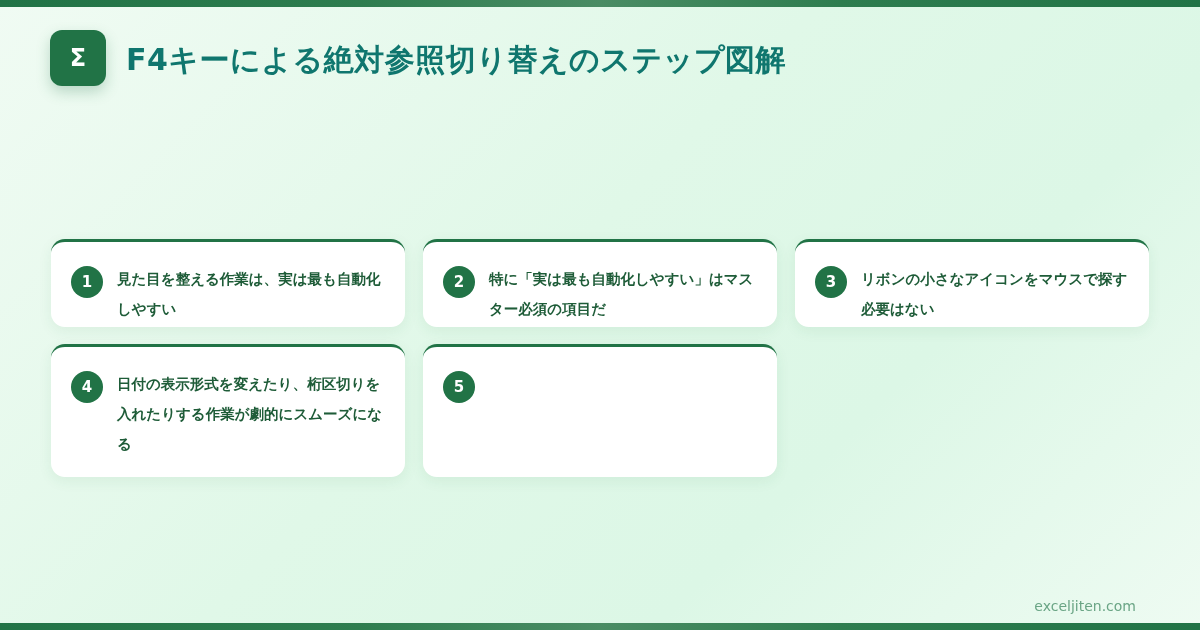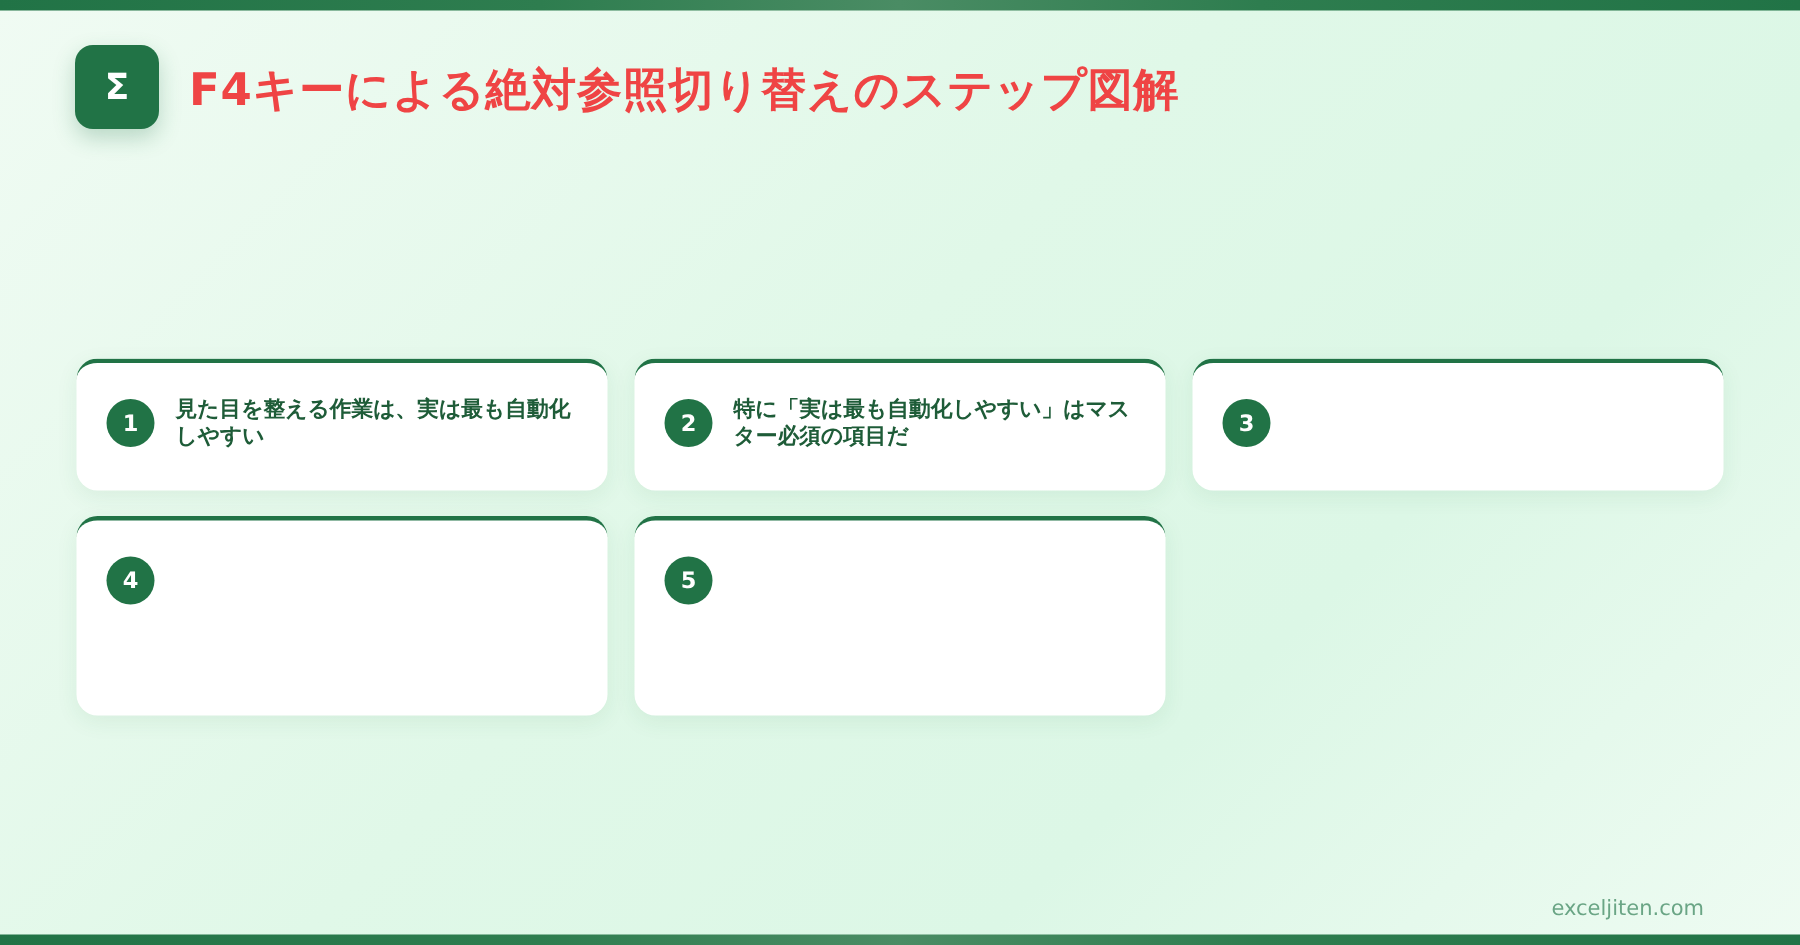--- a/index.html
+++ b/index.html
@@ -16,38 +16,38 @@
     .bar.bottom { bottom: 0; }
     .logo {
       position: absolute; left: 50px; top: 30px; width: 56px; height: 56px;
       border-radius: 12px; background: #217346;
       box-shadow: 0 6px 14px rgba(33,115,70,0.25);
       display: flex; align-items: center; justify-content: center;
       color: #ffffff; font-size: 24px; font-weight: bold;
     }
     .title {
       position: absolute; left: 126px; top: 40px;
-      font-size: 30px; font-weight: bold; color: #ef4444; letter-spacing: 0.5px;
+      font-size: 30px; font-weight: bold; color: #0f766e; letter-spacing: 0.5px;
       white-space: nowrap;
     }
     .card {
       position: absolute; background: #ffffff; border-radius: 14px;
       border-top: 3px solid #217346;
       box-shadow: 0 4px 14px rgba(33,115,70,0.08);
       box-sizing: border-box;
     }
     .num {
       position: absolute; left: 20px; top: 24px; width: 32px; height: 32px;
       border-radius: 50%; background: #217346; color: #ffffff;
       font-size: 15px; font-weight: bold;
       display: flex; align-items: center; justify-content: center;
     }
     .text {
       position: absolute; left: 66px; top: 22px; right: 18px;
-      font-size: 14.5px; font-weight: bold; color: #1e5c38; line-height: 18px;
+      font-size: 14.5px; font-weight: bold; color: #1e5c38; line-height: 30px;
     }
     .footer {
       position: absolute; right: 64px; top: 598px;
       font-size: 14px; color: #6aa585;
     }
   </style>
 </head>
 <body>
 
 <div class="bar top"></div>
@@ -62,24 +62,26 @@
   <div class="text">見た目を整える作業は、実は最も自動化しやすい</div>
 </div>
 
 <div class="card" style="left:423px; top:239px; width:354px; height:88px;">
   <div class="num">2</div>
   <div class="text">特に「実は最も自動化しやすい」はマスター必須の項目だ</div>
 </div>
 
 <div class="card" style="left:795px; top:239px; width:354px; height:88px;">
   <div class="num">3</div>
+  <div class="text">リボンの小さなアイコンをマウスで探す必要はない</div>
 </div>
 
 <div class="card" style="left:51px; top:344px; width:354px; height:133px;">
   <div class="num">4</div>
+  <div class="text">日付の表示形式を変えたり、桁区切りを入れたりする作業が劇的にスムーズになる</div>
 </div>
 
 <div class="card" style="left:423px; top:344px; width:354px; height:133px;">
   <div class="num">5</div>
 </div>
 
 <div class="footer">exceljiten.com</div>
 
 <div class="bar bottom"></div>
 

